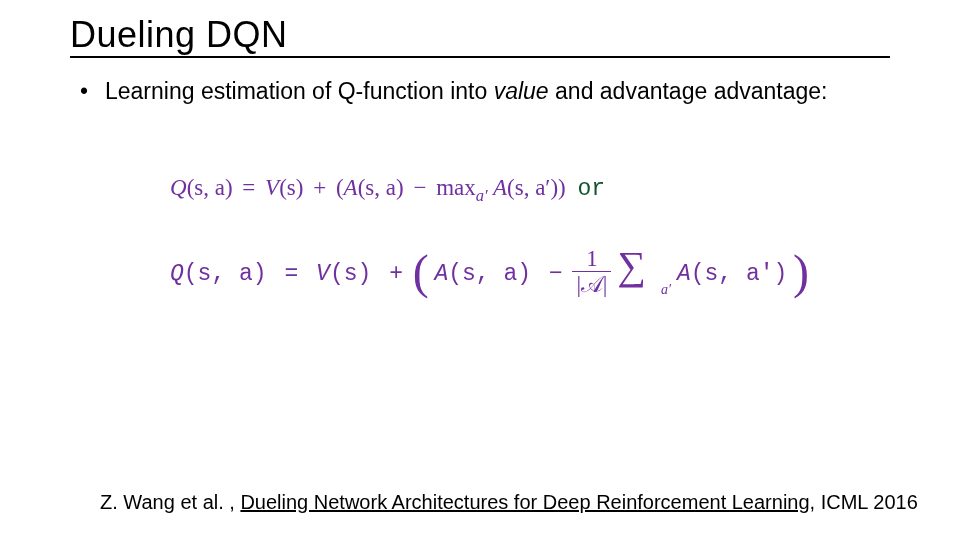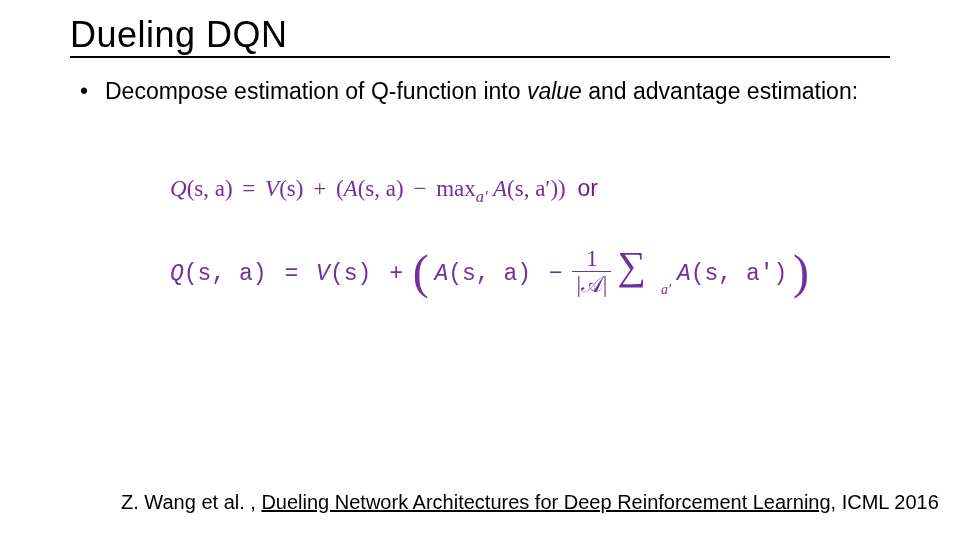--- a/index.html
+++ b/index.html
@@ -55,21 +55,21 @@
     position: absolute;
     left: 170px;
     font-family: "Cambria Math", "Times New Roman", serif;
     font-style: italic;
     color: #7030A0;
     font-size: 23px;
     white-space: nowrap;
   }
   .eq .op { font-style: normal; padding: 0 4px; }
   .eq .rm { font-style: normal; margin-top: 28px; }
-  .eq .or { color:#701a75; font-style: normal; font-family: Liberation Sans, sans-serif; padding-left: 6px;}
+  .eq .or { color:#14532d; font-style: normal; font-family: Liberation Mono, monospace; padding-left: 6px;}
   .sub { font-size: 0.72em; vertical-align: sub; font-style: italic; }
   #eq1 { top: 175px; }
   #eq2 { top: 248px; }
   
   #eq2 { height: 80px; }
   #eq2 .part { display: inline-block; vertical-align: middle; font-family: Liberation Mono, monospace; }
   #eq2 .bigparen { font-size: 48px; line-height: 48px; font-style: normal; display:inline-block; vertical-align: middle; position: relative; top: -2px;}
   #eq2 .frac {
     display: inline-block;
     vertical-align: middle;
@@ -96,35 +96,34 @@
   #eq2 .sigma .sub2 {
     position:absolute; right: -14px; bottom: 0px;
     font-size: 14px;
   }
   .citation {
     position: absolute;
     left: 100px;
     bottom: 26px;
     font-size: 20px;
     color: #000;
-    margin-left: 21px;
   }
   .citation .link { text-decoration: underline; }
 </style>
 </head>
 <body>
 
 <div class="slide">
 
   <div class="title">Dueling DQN</div>
   <div class="hr"></div>
 
   <div class="bullet">
     <span class="dot">•</span>
-    <span>Decompose estimation of Q-function into </span><span class="value-word">value</span><span> and </span><span class="adv-word">advantage</span><span> estimation:</span>
+    <span>Learning estimation of Q-function into </span><span class="value-word">value</span><span> and </span><span class="adv-word">advantage</span><span> advantage:</span>
   </div>
 
   <div id="eq1" class="eq">
     <span>Q</span><span class="rm">(s, a)</span>
     <span class="op">=</span>
     <span>V</span><span class="rm">(s)</span>
     <span class="op">+</span>
     <span class="rm">(</span><span>A</span><span class="rm">(s, a)</span>
     <span class="op">−</span>
     <span class="rm">max</span><span class="sub">a′</span>

